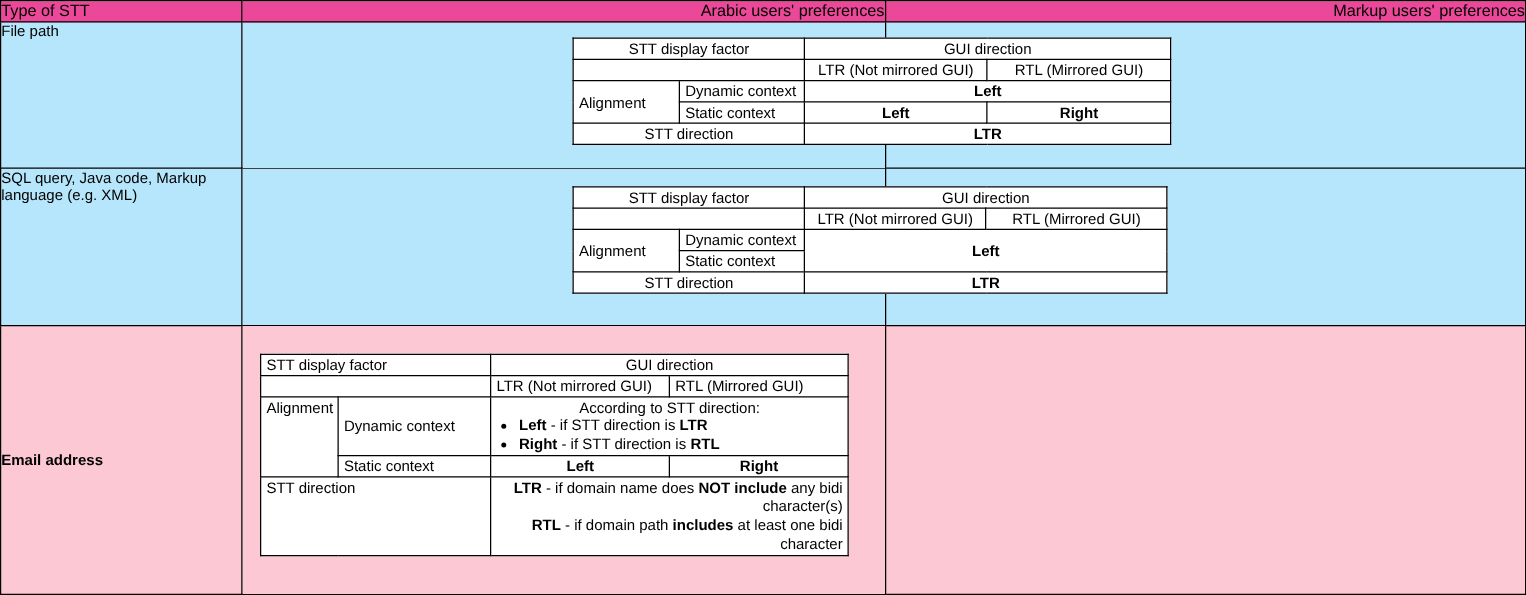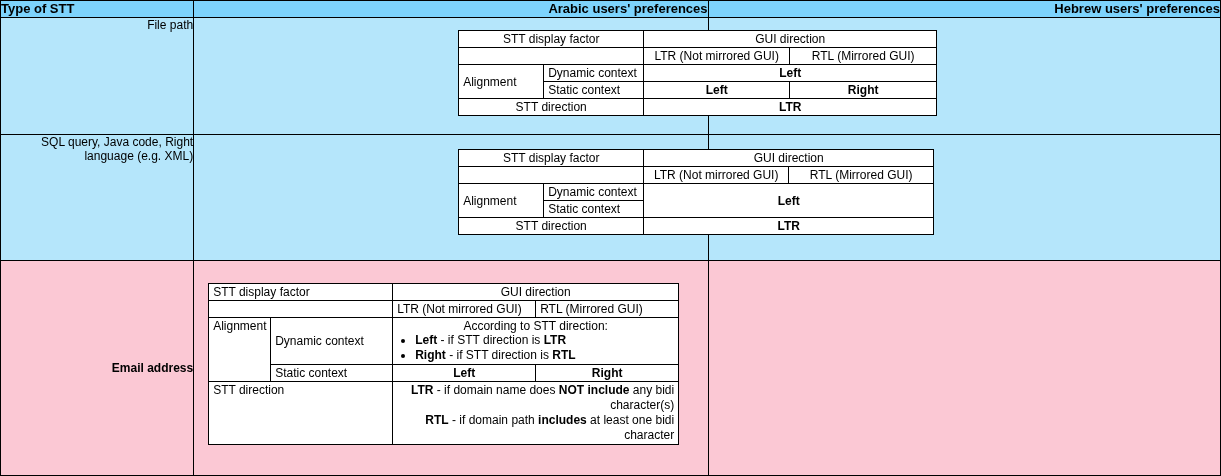--- a/index.html
+++ b/index.html
@@ -26,36 +26,35 @@
     height: 476px;
   }
   table.outer > tbody > tr > td,
   table.outer > tbody > tr > th {
     border: 1px solid #000000;
     vertical-align: top;
     padding: 0;
   }
 
   .hdr-cell {
-    background: #7dd3fc;
-    font-weight: bold;
+    background: #ec4899;
+    font-weight: normal;
     font-size: 13px;
     padding: 2px 4px;
     height: 16px;
     vertical-align: middle;
   }
   .hdr-left { text-align: left; }
   .hdr-center { text-align: right; }
 
   .row-label {
     padding: 4px 4px;
     font-size: 12px;
     vertical-align: top;
     line-height: 14px;
-    text-align: right;
   }
   .row-label.mid { vertical-align: middle; font-weight: bold; }
 
   .blue { background: #b5e6fb; }
   .pink { background: #fbc8d4; }
 
   .cell-pad {
     padding: 0;
     position: relative;
     margin-top: 32px;
@@ -112,21 +111,21 @@
 <table class="outer">
   <colgroup>
     <col style="width:193px">
     <col style="width:514px">
     <col style="width:512px">
   </colgroup>
   <tbody>
     <tr>
       <td class="hdr-cell hdr-left">Type of STT</td>
       <td class="hdr-cell hdr-center">Arabic users' preferences</td>
-      <td class="hdr-cell hdr-center">Hebrew users' preferences</td>
+      <td class="hdr-cell hdr-center">Markup users' preferences</td>
     </tr>
 
     <tr style="height:117px">
       <td class="row-label blue">File path</td>
       <td class="blue cell-pad">
         <div class="inner-wrap wrap-row1">
           <table class="inner" style="width:478px">
             <colgroup>
               <col style="width:85px">
               <col style="width:100px">
@@ -158,21 +157,21 @@
                 <td class="ctr b" colspan="2">LTR</td>
               </tr>
             </tbody>
           </table>
         </div>
       </td>
       <td class="blue"></td>
     </tr>
 
     <tr style="height:125px">
-      <td class="row-label blue">SQL query, Java code, Right language (e.g. XML)</td>
+      <td class="row-label blue">SQL query, Java code, Markup language (e.g. XML)</td>
       <td class="blue cell-pad">
         <div class="inner-wrap wrap-row2">
           <table class="inner" style="width:475px">
             <colgroup>
               <col style="width:85px">
               <col style="width:100px">
               <col style="width:145px">
               <col style="width:145px">
             </colgroup>
             <tbody>

